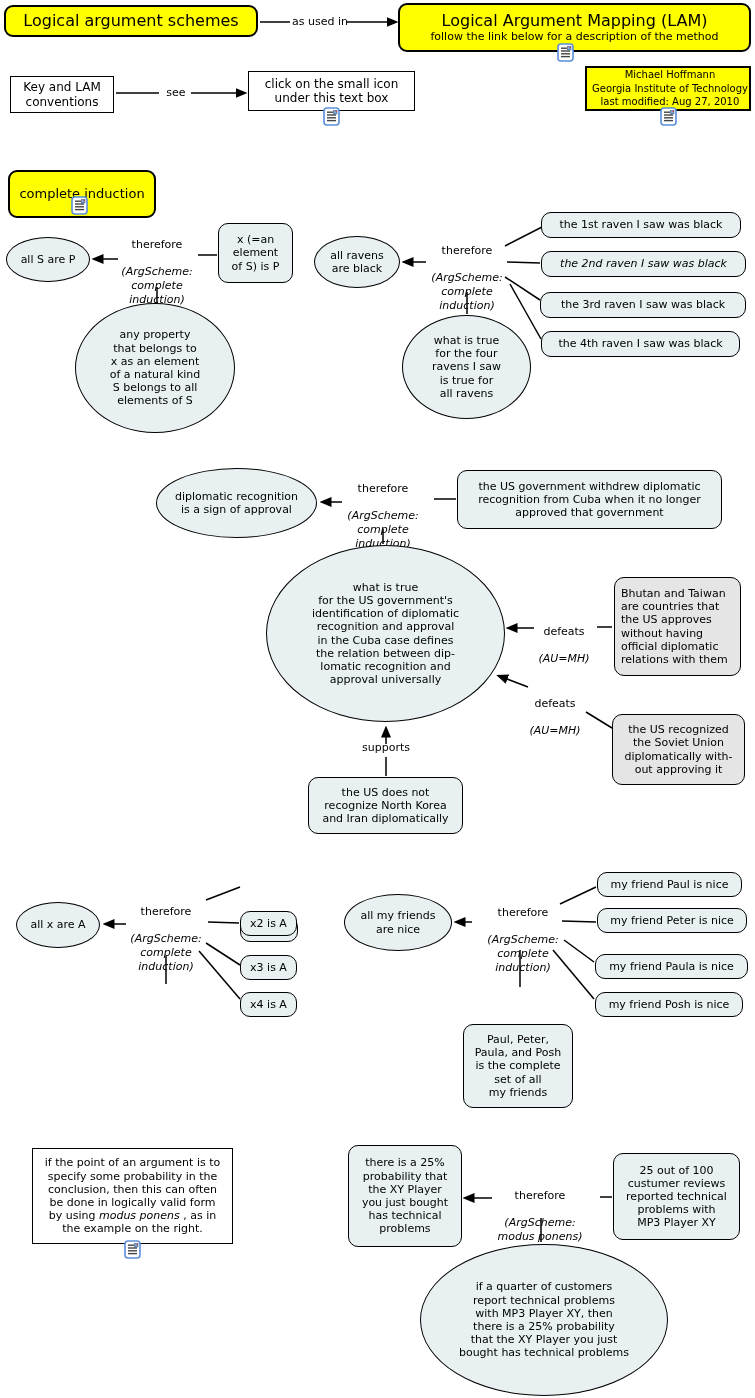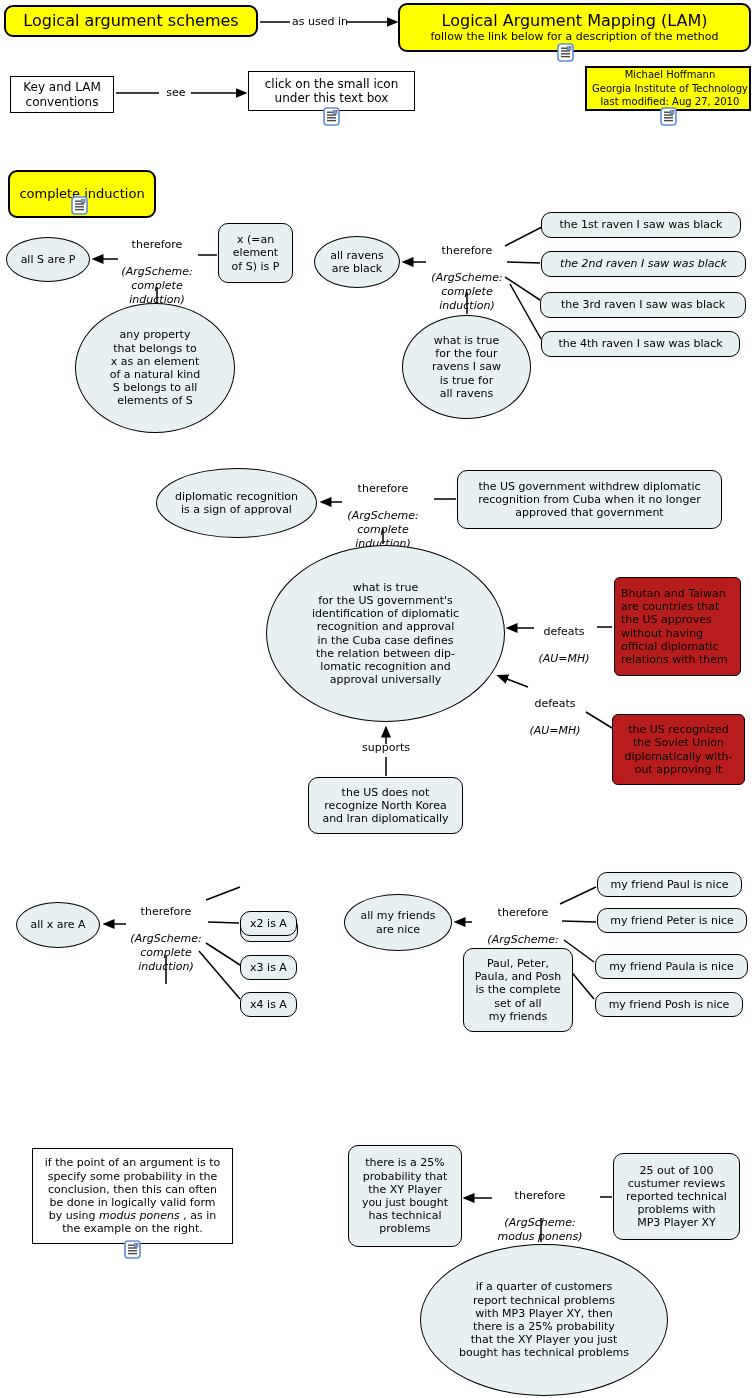--- a/index.html
+++ b/index.html
@@ -12,21 +12,21 @@
   .node{
     position:absolute;box-sizing:border-box;z-index:2;
     background:#e8f0f2;border:1px solid #000;border-radius:10px;
     display:flex;align-items:center;justify-content:center;
     text-align:center;font-size:11px;line-height:1.2;white-space:pre-line;
   }
   .ellipse{border-radius:50%;}
   .yellow{background:#ffff00;border-width:2px;border-radius:9px;}
   .square{border-radius:0;}
   .whitebox{background:#ffffff;border-radius:0;border-width:1.5px;}
-  .orange{background:#b91c1c;border-radius:6px;}
+  .orange{background:#e5e5e5;}
   .leftalign{justify-content:flex-start;text-align:left;padding-left:6px;}
   .label{
     position:absolute;z-index:2;text-align:center;
     font-size:11px;line-height:1.25;white-space:pre-line;
   }
   .label span{display:block;}
   .em{font-style:italic;}
   .lam-title{font-size:16px;line-height:1.15;}
   .lam-sub{font-size:11px;line-height:1.2;}
   .big-title{font-size:16px;}
@@ -227,21 +227,21 @@
     <span class="em">(ArgScheme:
 complete
 induction)</span>
   </div>
 
   <div class="node" style="left:597px;top:872px;width:145px;height:25px;">my friend Paul is nice</div>
   <div class="node" style="left:597px;top:908px;width:150px;height:25px;">my friend Peter is nice</div>
   <div class="node" style="left:595px;top:954px;width:153px;height:25px;">my friend Paula is nice</div>
   <div class="node" style="left:595px;top:992px;width:148px;height:25px;">my friend Posh is nice</div>
 
-  <div class="node" style="left:463px;top:948px;width:110px;height:84px;">Paul, Peter,
+  <div class="node" style="left:463px;top:1024px;width:110px;height:84px;">Paul, Peter,
 Paula, and Posh
 is the complete
 set of all
 my friends</div>
 
   <div class="node whitebox" style="left:32px;top:1148px;width:201px;height:96px;border-width:1px;">
     <span style="display:inline;"><span>if the point of an argument is to
 specify some probability in the
 conclusion, then this can often
 be done in logically valid form

